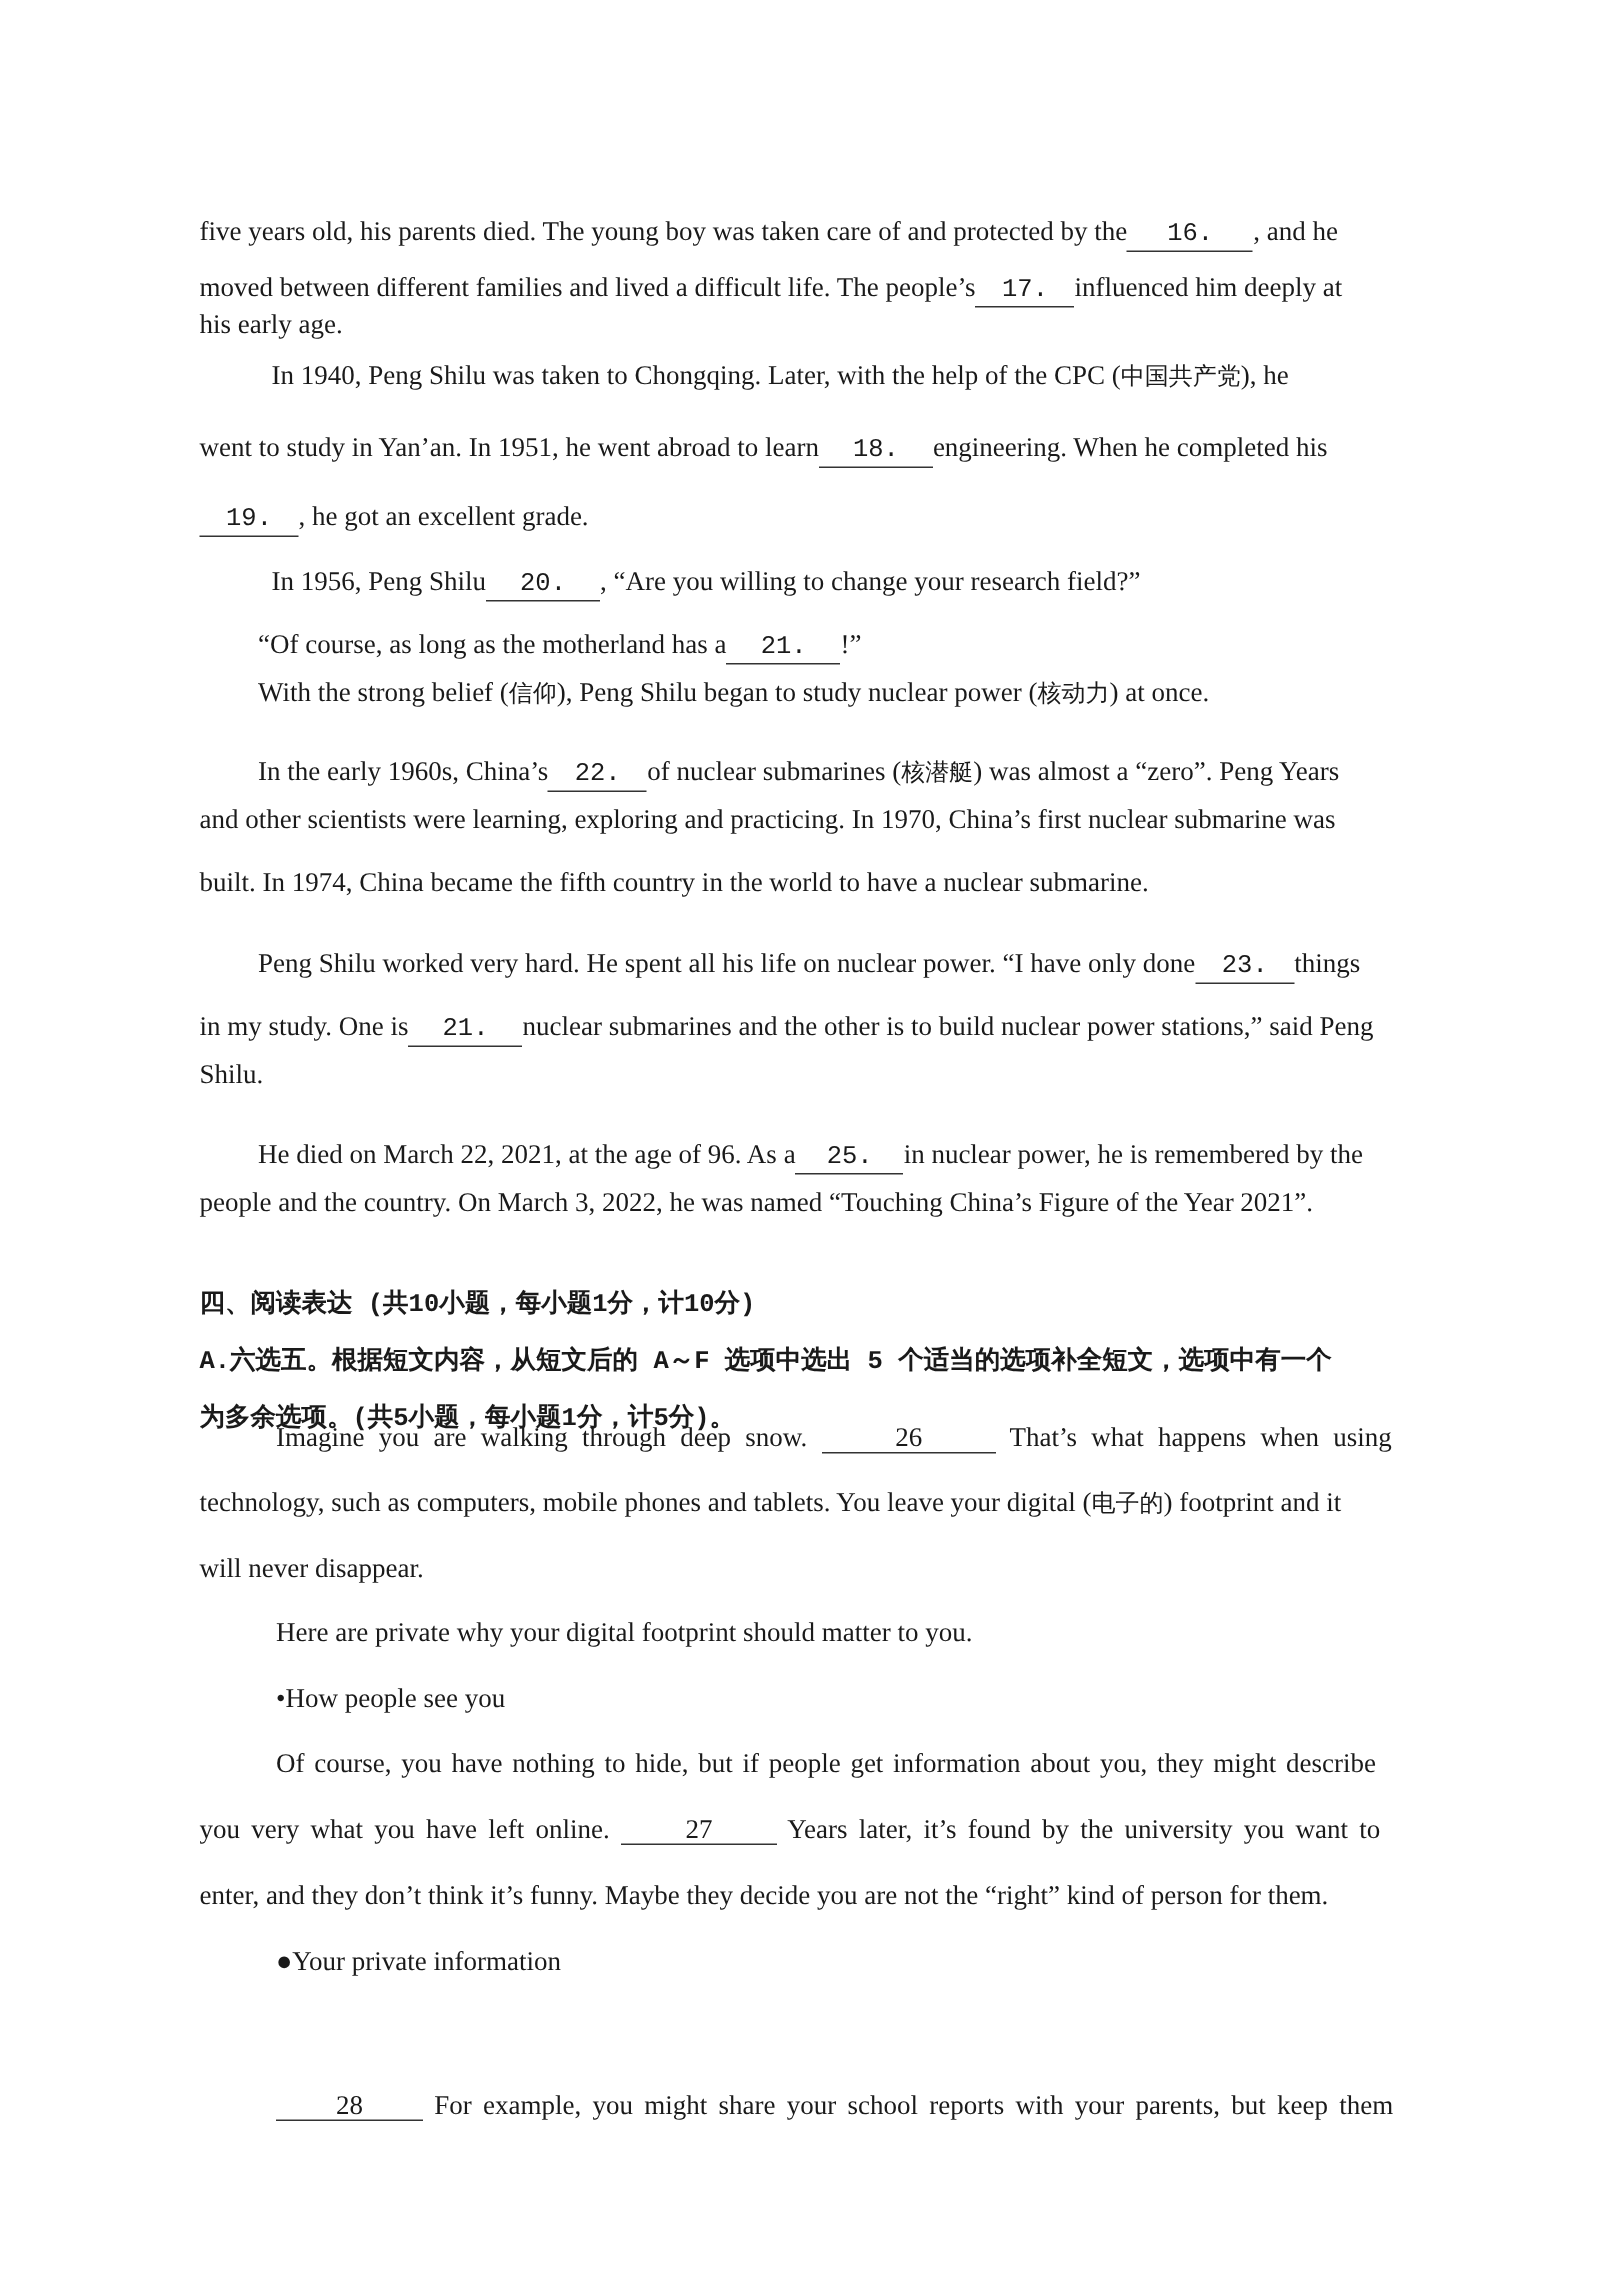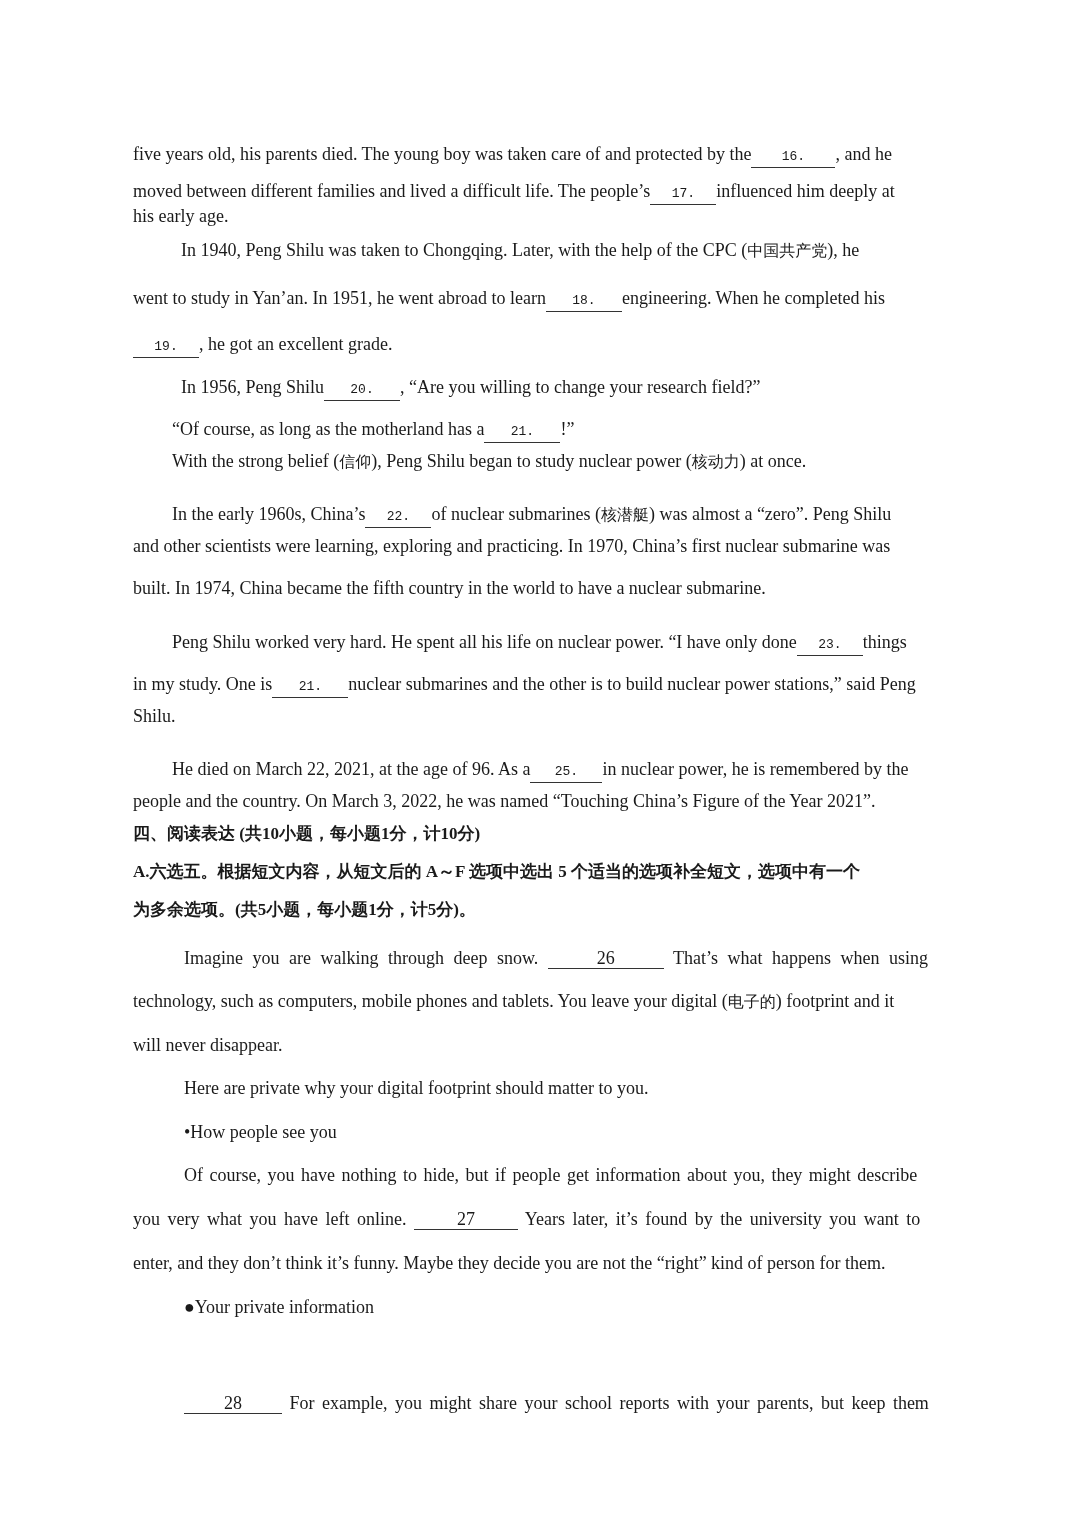--- a/index.html
+++ b/index.html
@@ -1,22 +1,22 @@
 <!DOCTYPE html>
 <html><head>
 <meta charset="utf-8">
 <style>
   html, body { margin: 0; padding: 0; background: #ffffff; }
   body { width: 1080px; height: 1528px; position: relative; overflow: hidden;
          font-family: "Liberation Serif", "DejaVu Serif", serif; color: #1a1a1a; }
   .line { position: absolute; left: 133px; font-size: 18px; white-space: nowrap; line-height: 22px; }
   .blank { display: inline-block; border-bottom: 1px solid #333; text-align: center; line-height: 20px; }
-  .num { font-family: "Liberation Mono", "DejaVu Sans Mono", monospace; font-size: 13px; margin-top: 15px; }
-  .bold { font-weight: bold; }
-  .cjk { font-family: Liberation Serif, serif; font-size: 16px; }
+  .num { font-family: "Liberation Mono", "DejaVu Sans Mono", monospace; font-size: 17px; margin-top: 15px; }
+  .bold { font-weight: bold; margin-top: 37px; }
+  .cjk { font-family: Liberation Mono, monospace; font-size: 16px; }
 </style>
 </head>
 <body>
 
 <div>
 
   <div class="line" style="top:132px">
     <span>five years old, his parents died. The young boy was taken care of and protected by the</span><span class="blank num" style="width:84px">16.</span><span>, and he</span>
   </div>
   <div class="line" style="top:169px">
@@ -38,21 +38,21 @@
     <span>In 1956, Peng Shilu</span><span class="blank num" style="width:76px">20.</span><span>, “Are you willing to change your research field?”</span>
   </div>
   <div class="line" style="top:407px; left:172px">
     <span>“Of course, as long as the motherland has a</span><span class="blank num" style="width:76px">21.</span><span>!”</span>
   </div>
   <div class="line" style="top:450px; left:172px">
     <span>With the strong belief (</span><span class="cjk">信仰</span><span>), Peng Shilu began to study nuclear power (</span><span class="cjk">核动力</span><span>) at once.</span>
   </div>
 
   <div class="line" style="top:492px; left:172px">
-    <span>In the early 1960s, China’s</span><span class="blank num" style="width:66px">22.</span><span>of nuclear submarines (</span><span class="cjk">核潜艇</span><span>) was almost a “zero”. Peng Shilu</span>
+    <span>In the early 1960s, China’s</span><span class="blank num" style="width:66px">22.</span><span>of nuclear submarines (</span><span class="cjk">核潜艇</span><span>) was almost a “zero”. Peng Years</span>
   </div>
   <div class="line" style="top:535px">and other scientists were learning, exploring and practicing. In 1970, China’s first nuclear submarine was</div>
   <div class="line" style="top:577px">built. In 1974, China became the fifth country in the world to have a nuclear submarine.</div>
 
   <div class="line" style="top:620px; left:172px">
     <span>Peng Shilu worked very hard. He spent all his life on nuclear power. “I have only done</span><span class="blank num" style="width:66px">23.</span><span>things</span>
   </div>
   <div class="line" style="top:662px">
     <span>in my study. One is</span><span class="blank num" style="width:76px">21.</span><span>nuclear submarines and the other is to build nuclear power stations,” said Peng</span>
   </div>

